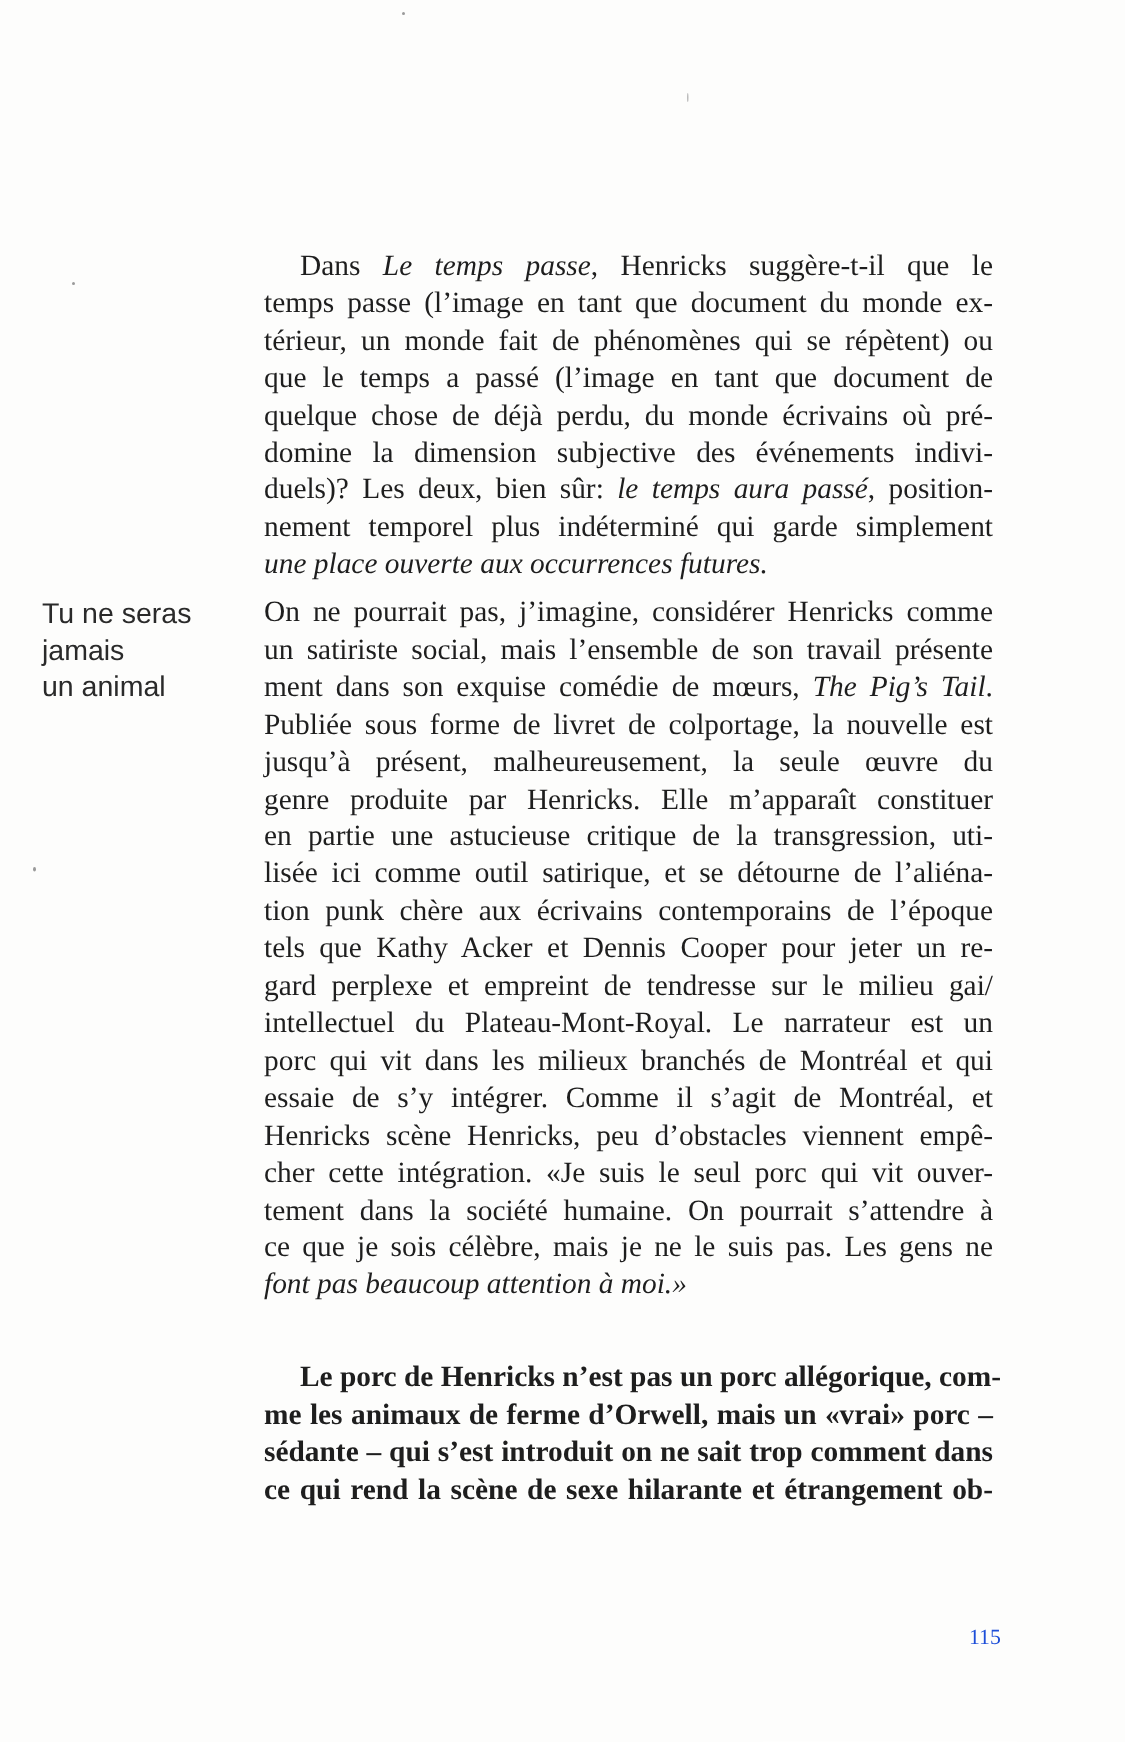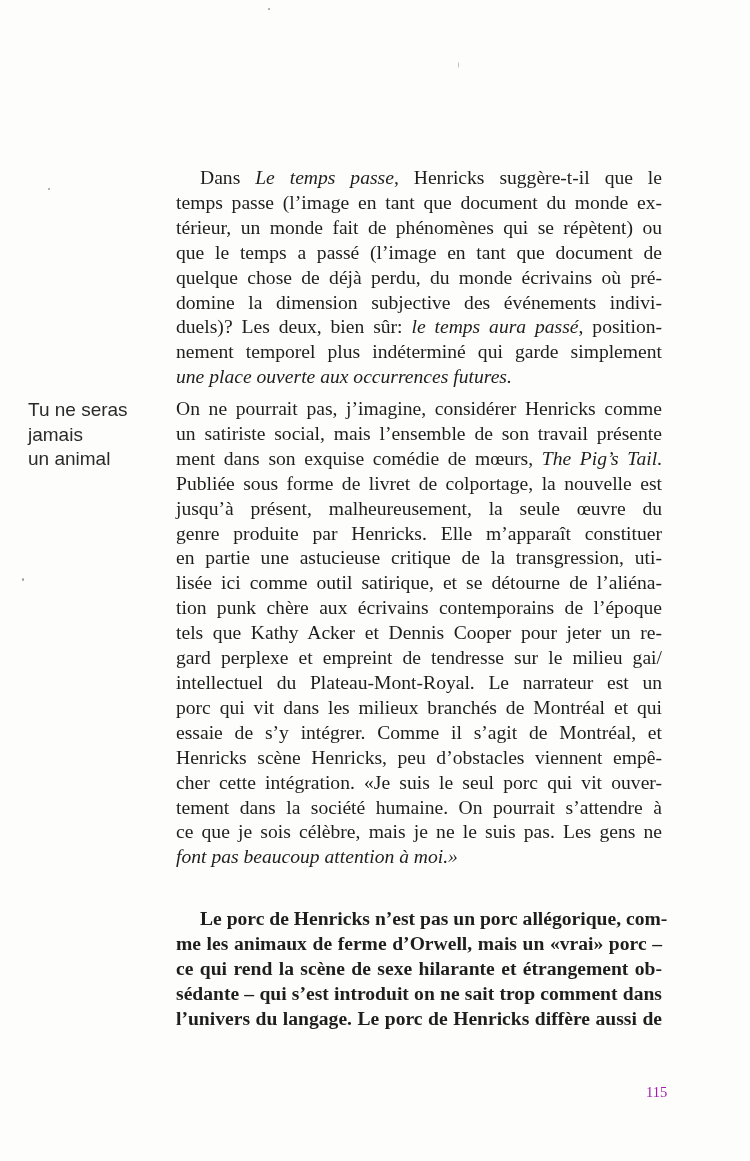--- a/index.html
+++ b/index.html
@@ -61,21 +61,21 @@
       line-height: 24.5px;
       color: #2a2a2a;
     }
     .margin-note span { display: block; }
     .page-number {
       position: absolute;
       left: 646px;
       top: 1084px;
       font-family: "Liberation Serif", "DejaVu Serif", serif;
       font-size: 14.5px;
-      color: #a21caf;
+      color: #1d4ed8;
     }
     .speck {
       position: absolute;
       background: #9a9a9a;
       border-radius: 50%;
     }
   </style>
 </head>
 <body>
 
@@ -123,21 +123,20 @@
       <span class="line">Henricks scène Henricks, peu d’obstacles viennent empê-</span>
       <span class="line">cher cette intégration. «Je suis le seul porc qui vit ouver-</span>
       <span class="line">tement dans la société humaine. On pourrait s’attendre à</span>
       <span class="line">ce que je sois célèbre, mais je ne le suis pas. Les gens ne</span>
       <span class="line last">font pas beaucoup attention à moi.»</span>
     </div>
 
     <div class="para para-3">
       <span class="line first-indent">Le porc de Henricks n’est pas un porc allégorique, com-</span>
       <span class="line">me les animaux de ferme d’Orwell, mais un «vrai» porc –</span>
+      <span class="line">sédante – qui s’est introduit on ne sait trop comment dans</span>
       <span class="line">ce qui rend la scène de sexe hilarante et étrangement ob-</span>
-      <span class="line">sédante – qui s’est introduit on ne sait trop comment dans</span>
-      <span class="line">l’univers du langage. Le porc de Henricks diffère aussi de</span>
     </div>
 
   </div>
 
   <div class="page-number">115</div>
 </div>
 
 </body></html>

